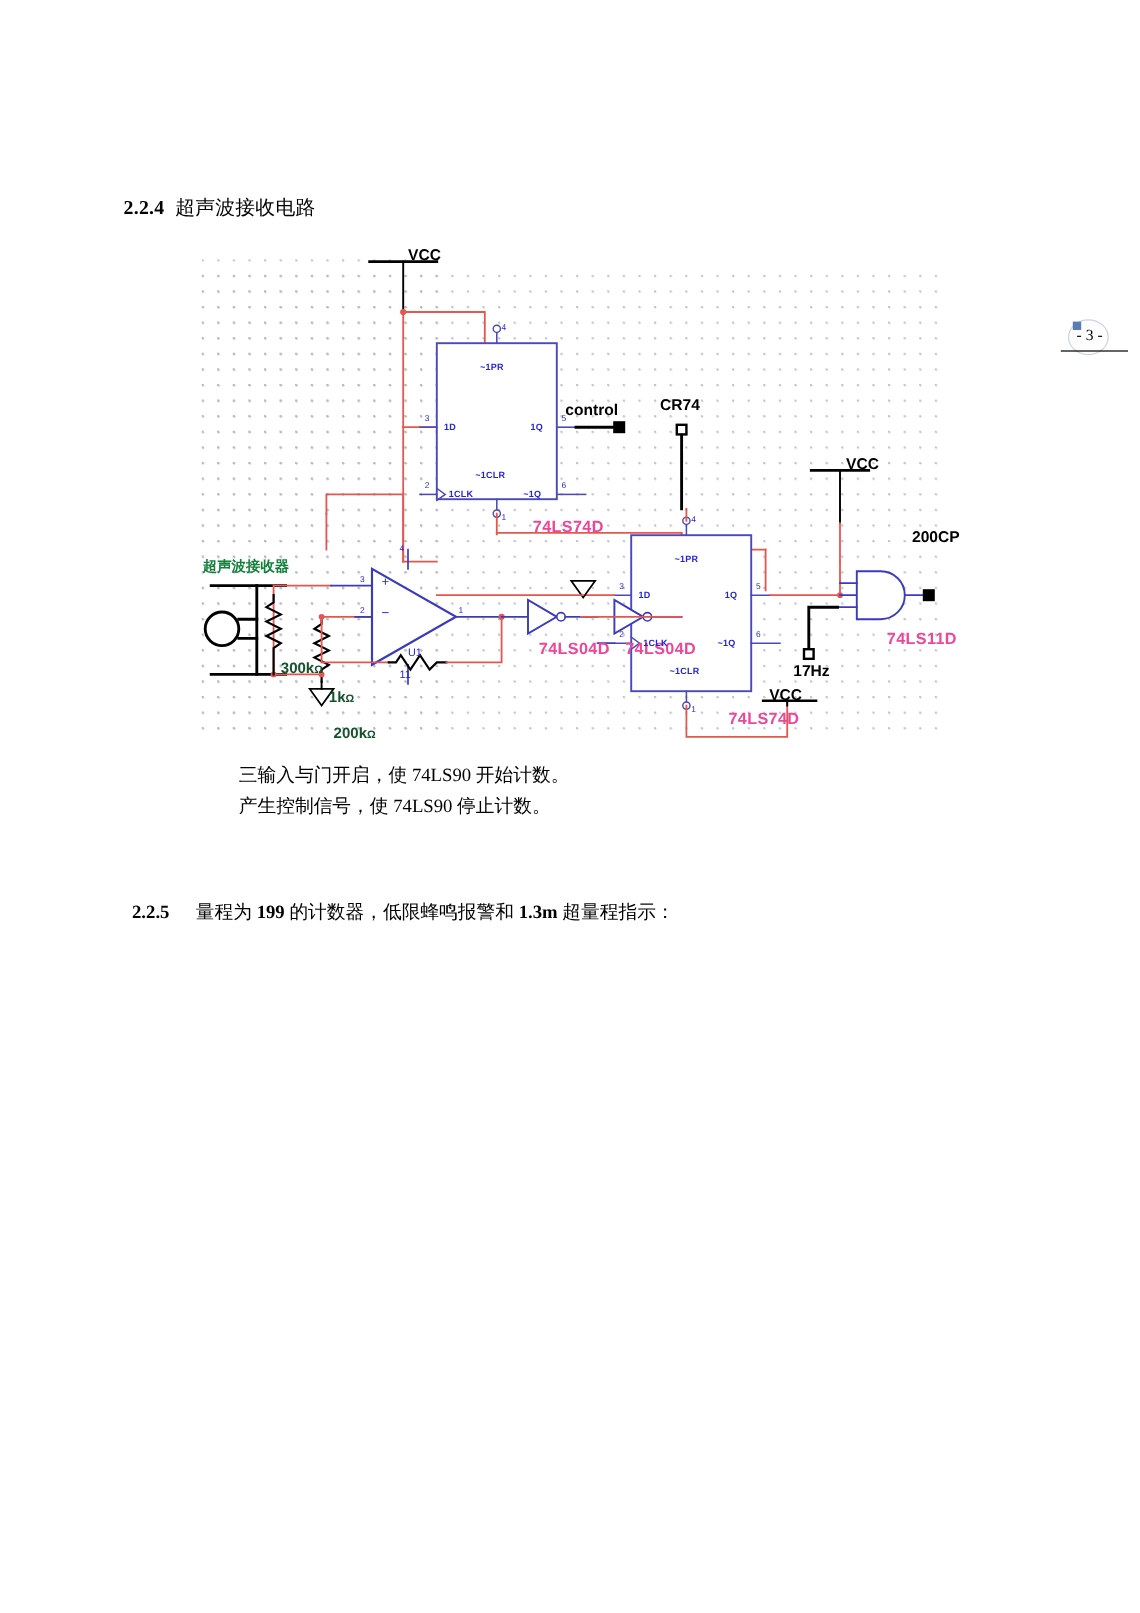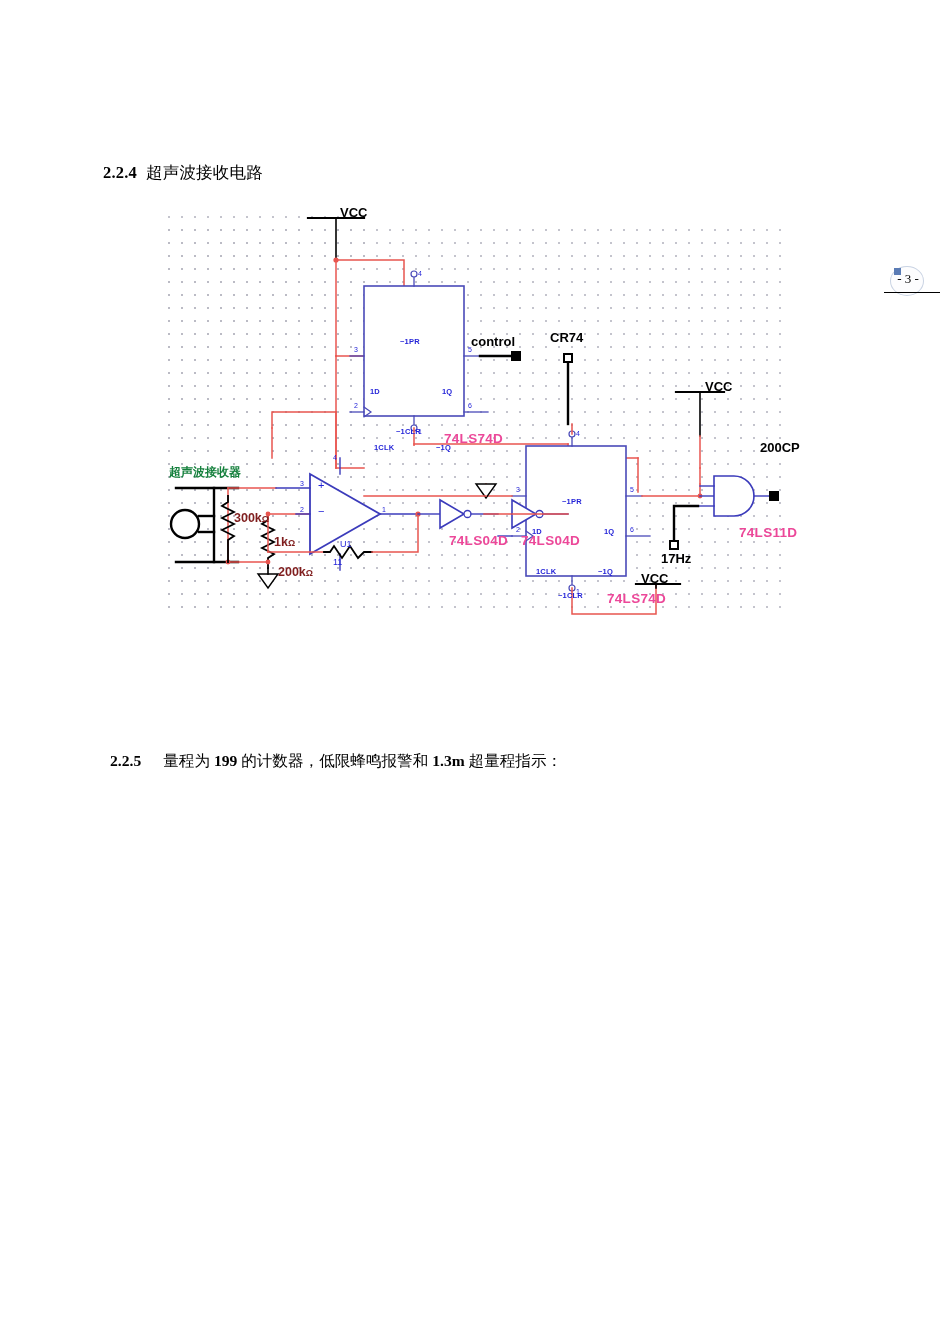--- a/index.html
+++ b/index.html
@@ -99,28 +99,28 @@
   }
   .lbl-blk { color: #000; font-size: 13px; font-weight: 600; }
   .lbl-chip {
     color: #ec4899;
     font-size: 13.5px;
     font-weight: bold;
     letter-spacing: 0.3px;
     padding-left: 31px;
   }
   .lbl-pin { color: #2424d8; font-size: 7px; }
-  .lbl-inner { color: #2424d8; font-size: 7.5px; font-weight: bold; letter-spacing: .2px; margin-top: 36px;}
+  .lbl-inner { color: #2424d8; font-size: 7.5px; font-weight: bold; letter-spacing: .2px;}
   .lbl-cn {
     color: #15803d;
     font-family: "DejaVu Sans", sans-serif;
     font-size: 12px;
     font-weight: bold;
   }
-  .lbl-res { color: #7f1d1d; font-size: 12.5px; font-weight: bold; font-family:"Liberation Sans",sans-serif;}
+  .lbl-res { color: #14532d; font-size: 12.5px; font-weight: bold; font-family:"Liberation Sans",sans-serif;margin-top:39px;}
   .lbl-res .om { font-size: 9px; }
 
   
   .term {
     position: absolute;
     width: 10px; height: 10px;
     background: #000;
     box-sizing: border-box;
   }
   .term i {
@@ -402,20 +402,26 @@
   <div class="lbl lbl-res" style="left:110px; top:370px;">
     <span>200k</span><span class="om">Ω</span>
   </div>
 
 </div>
 
 <div class="body-text">
 
 
 
-
-
+  <span class="row">
+    <span class="indent-1"></span><span>三输入与门开启，使 74LS90 开始计数。</span>
+  </span>
+
+
+  <span class="row">
+    <span class="indent-1"></span><span>产生控制信号，使 74LS90 停止计数。</span>
+  </span>
 
 </div>
 
 <div class="sec-225">
   <span class="n">2.2.5</span><span class="t">量程为 </span><span class="b">199</span><span> 的计数器，低限蜂鸣报警和 </span><span class="b">1.3m</span><span> 超量程指示：</span>
 </div>
 
 </body></html>

